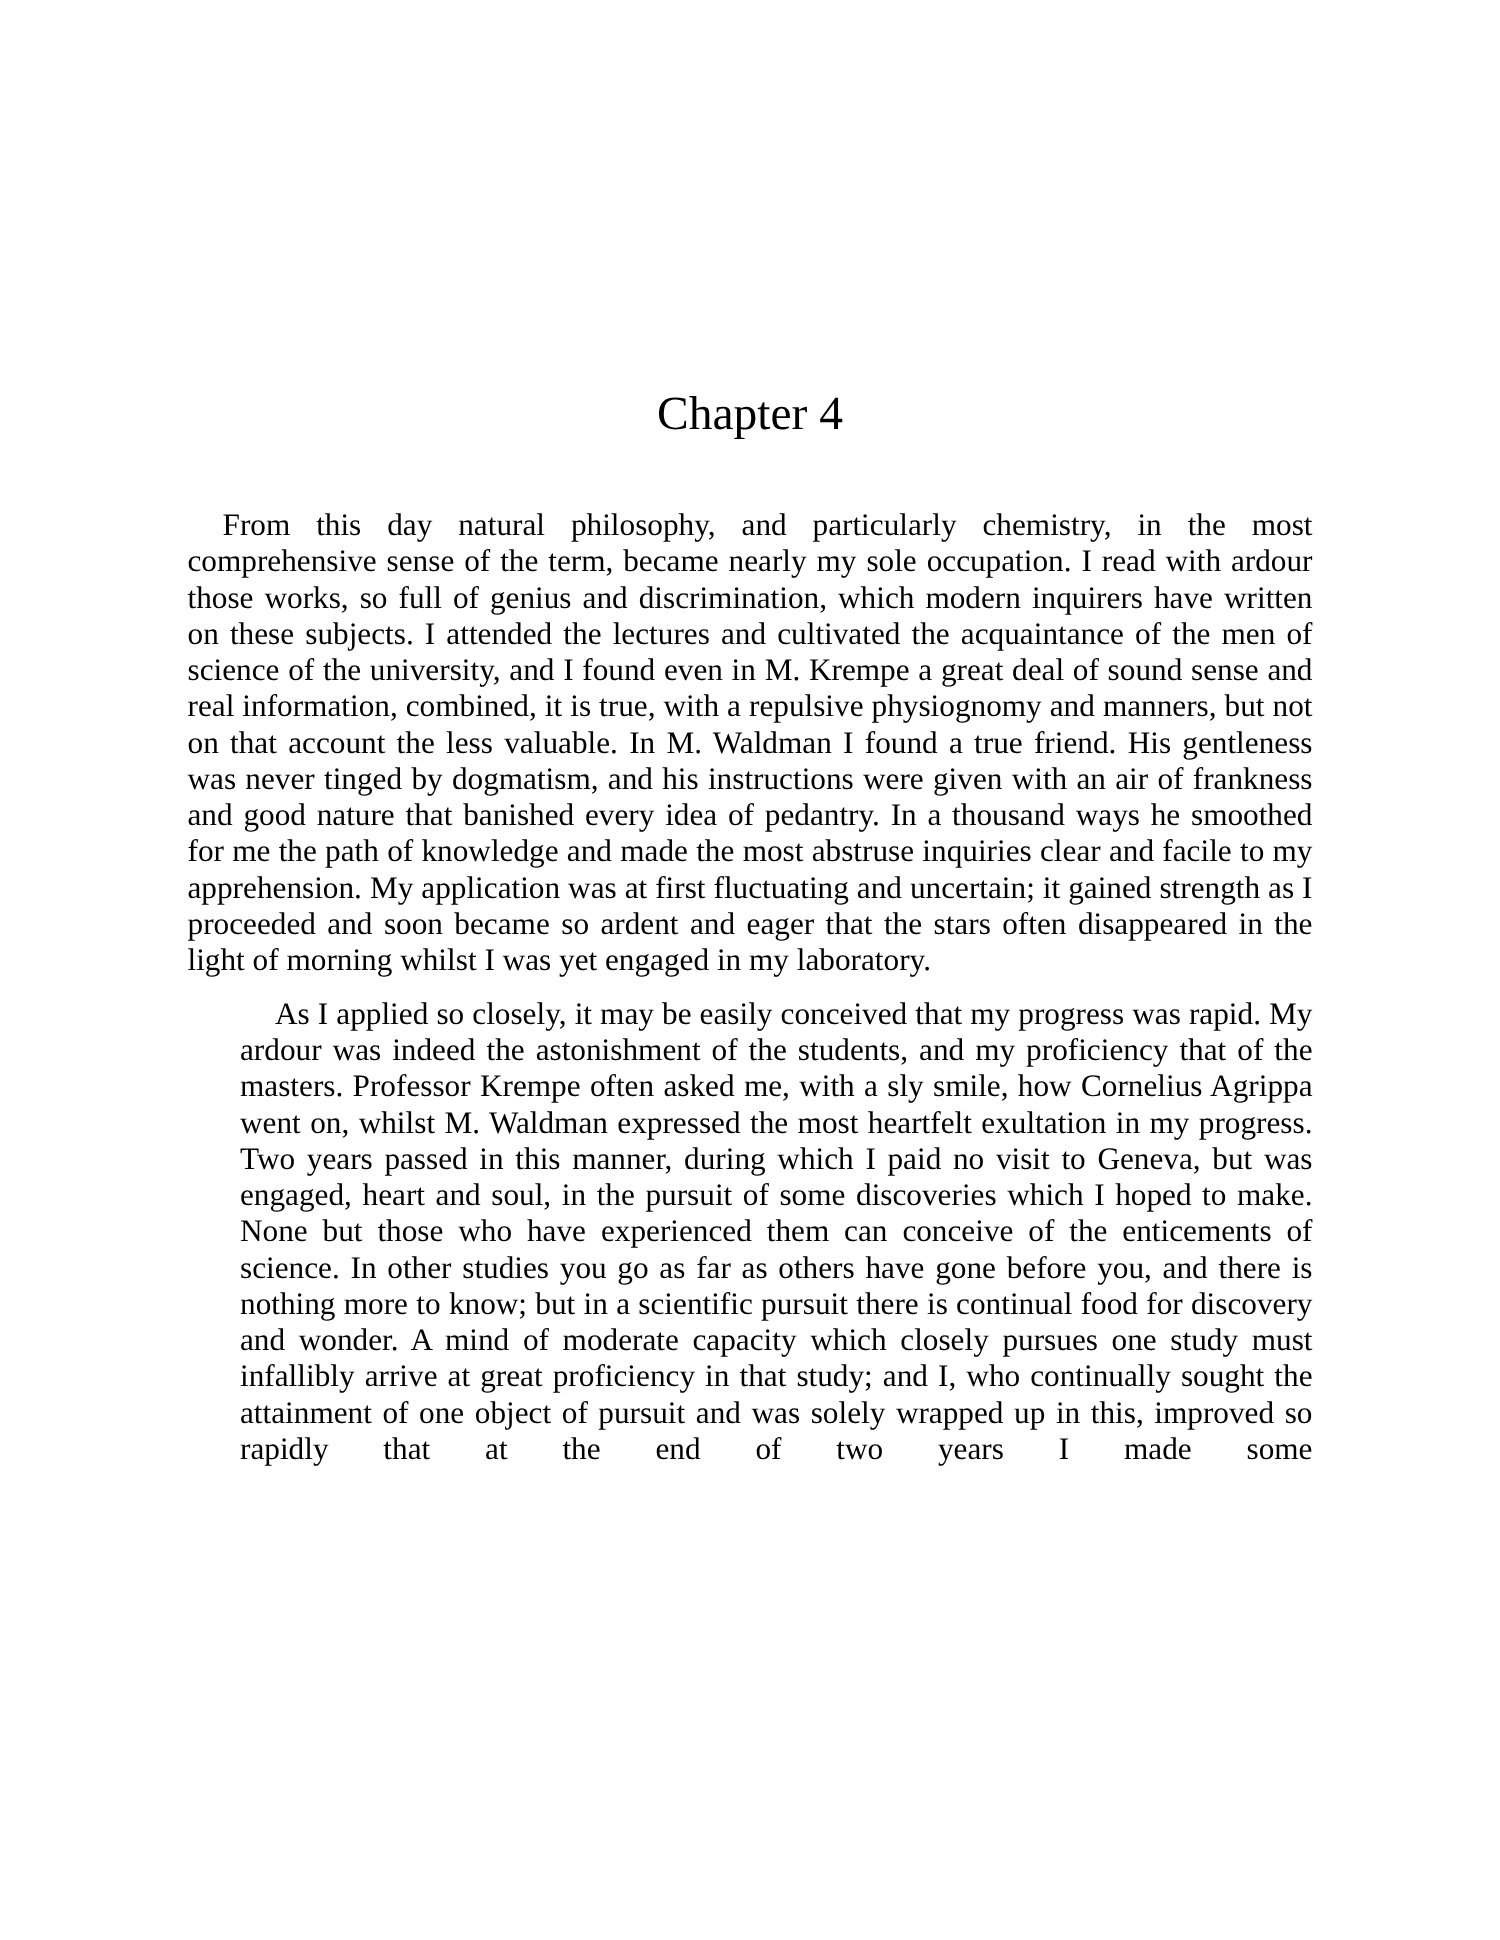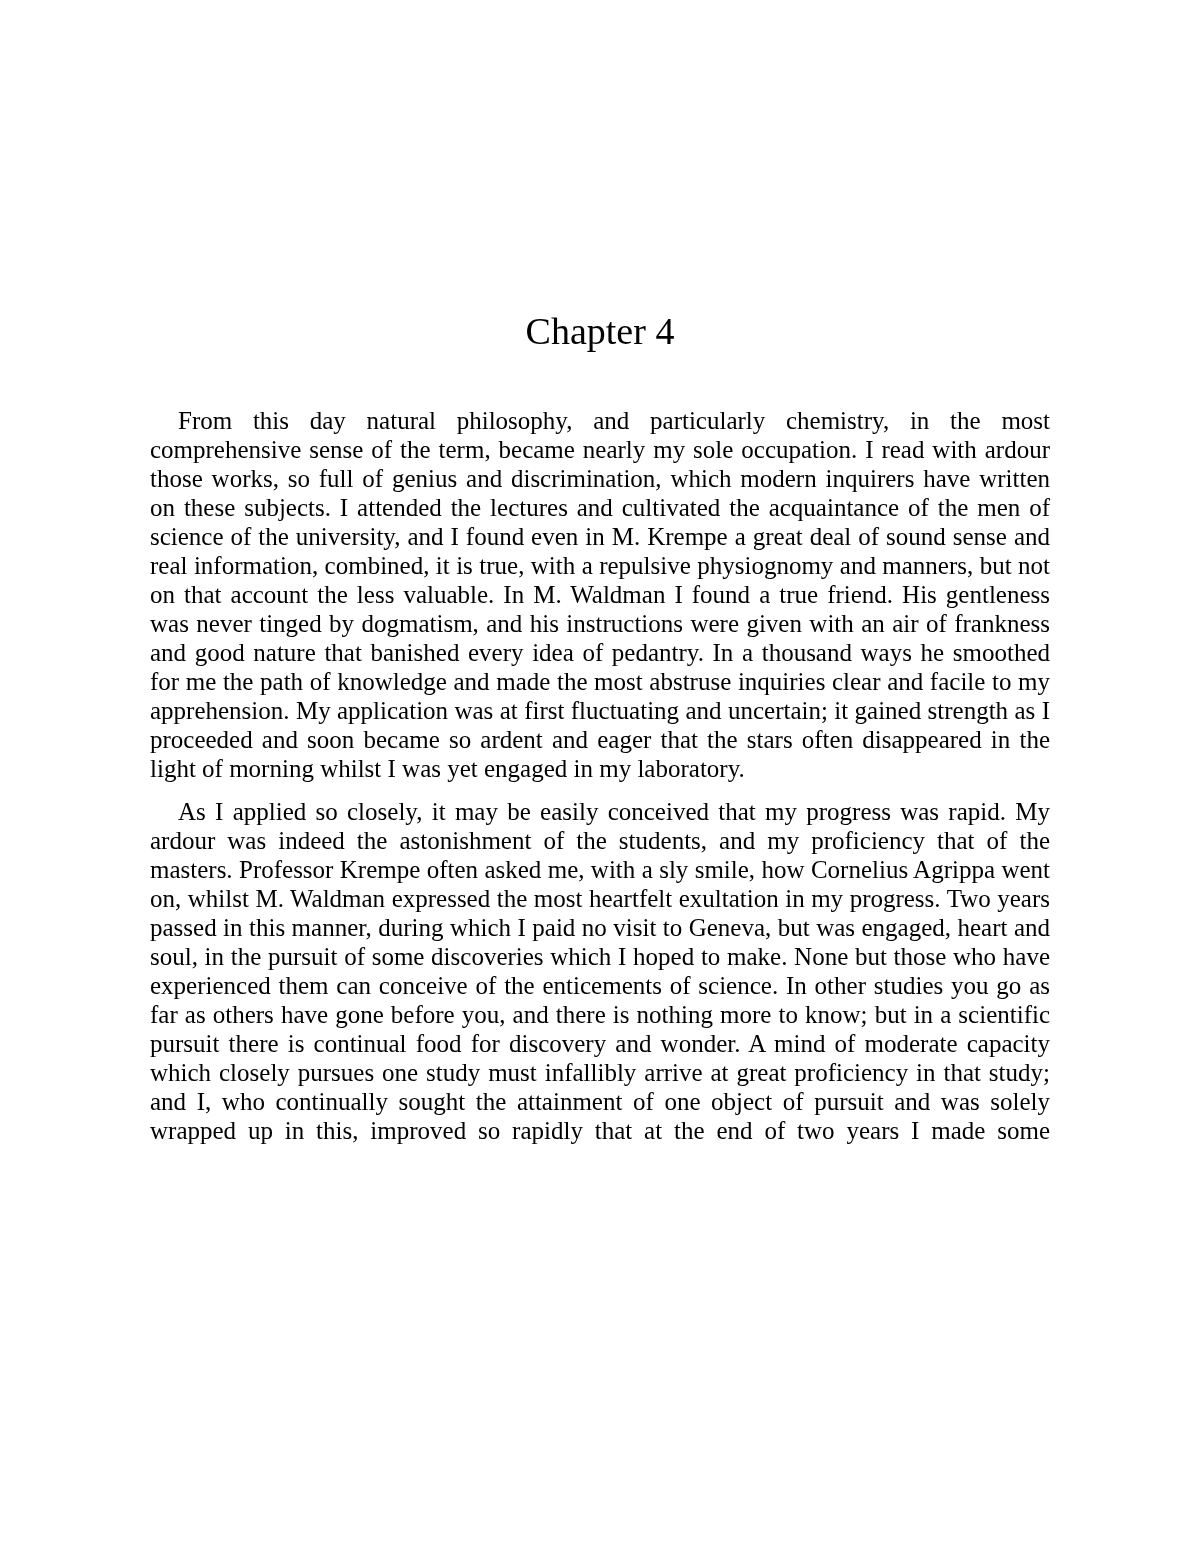--- a/index.html
+++ b/index.html
@@ -27,20 +27,21 @@
   }
   .body-text p {
     font-size: 25px;
     line-height: 29px;
     text-align: justify;
     text-indent: 28px;
     margin: 0;
   }
   .body-text p + p {
     margin-top: 14px;
+    margin-left: 42px;
   }
   
   .body-text p.continues {
     text-align-last: justify;
   }
 </style>
 </head>
 <body>
 
 <div class="page">

